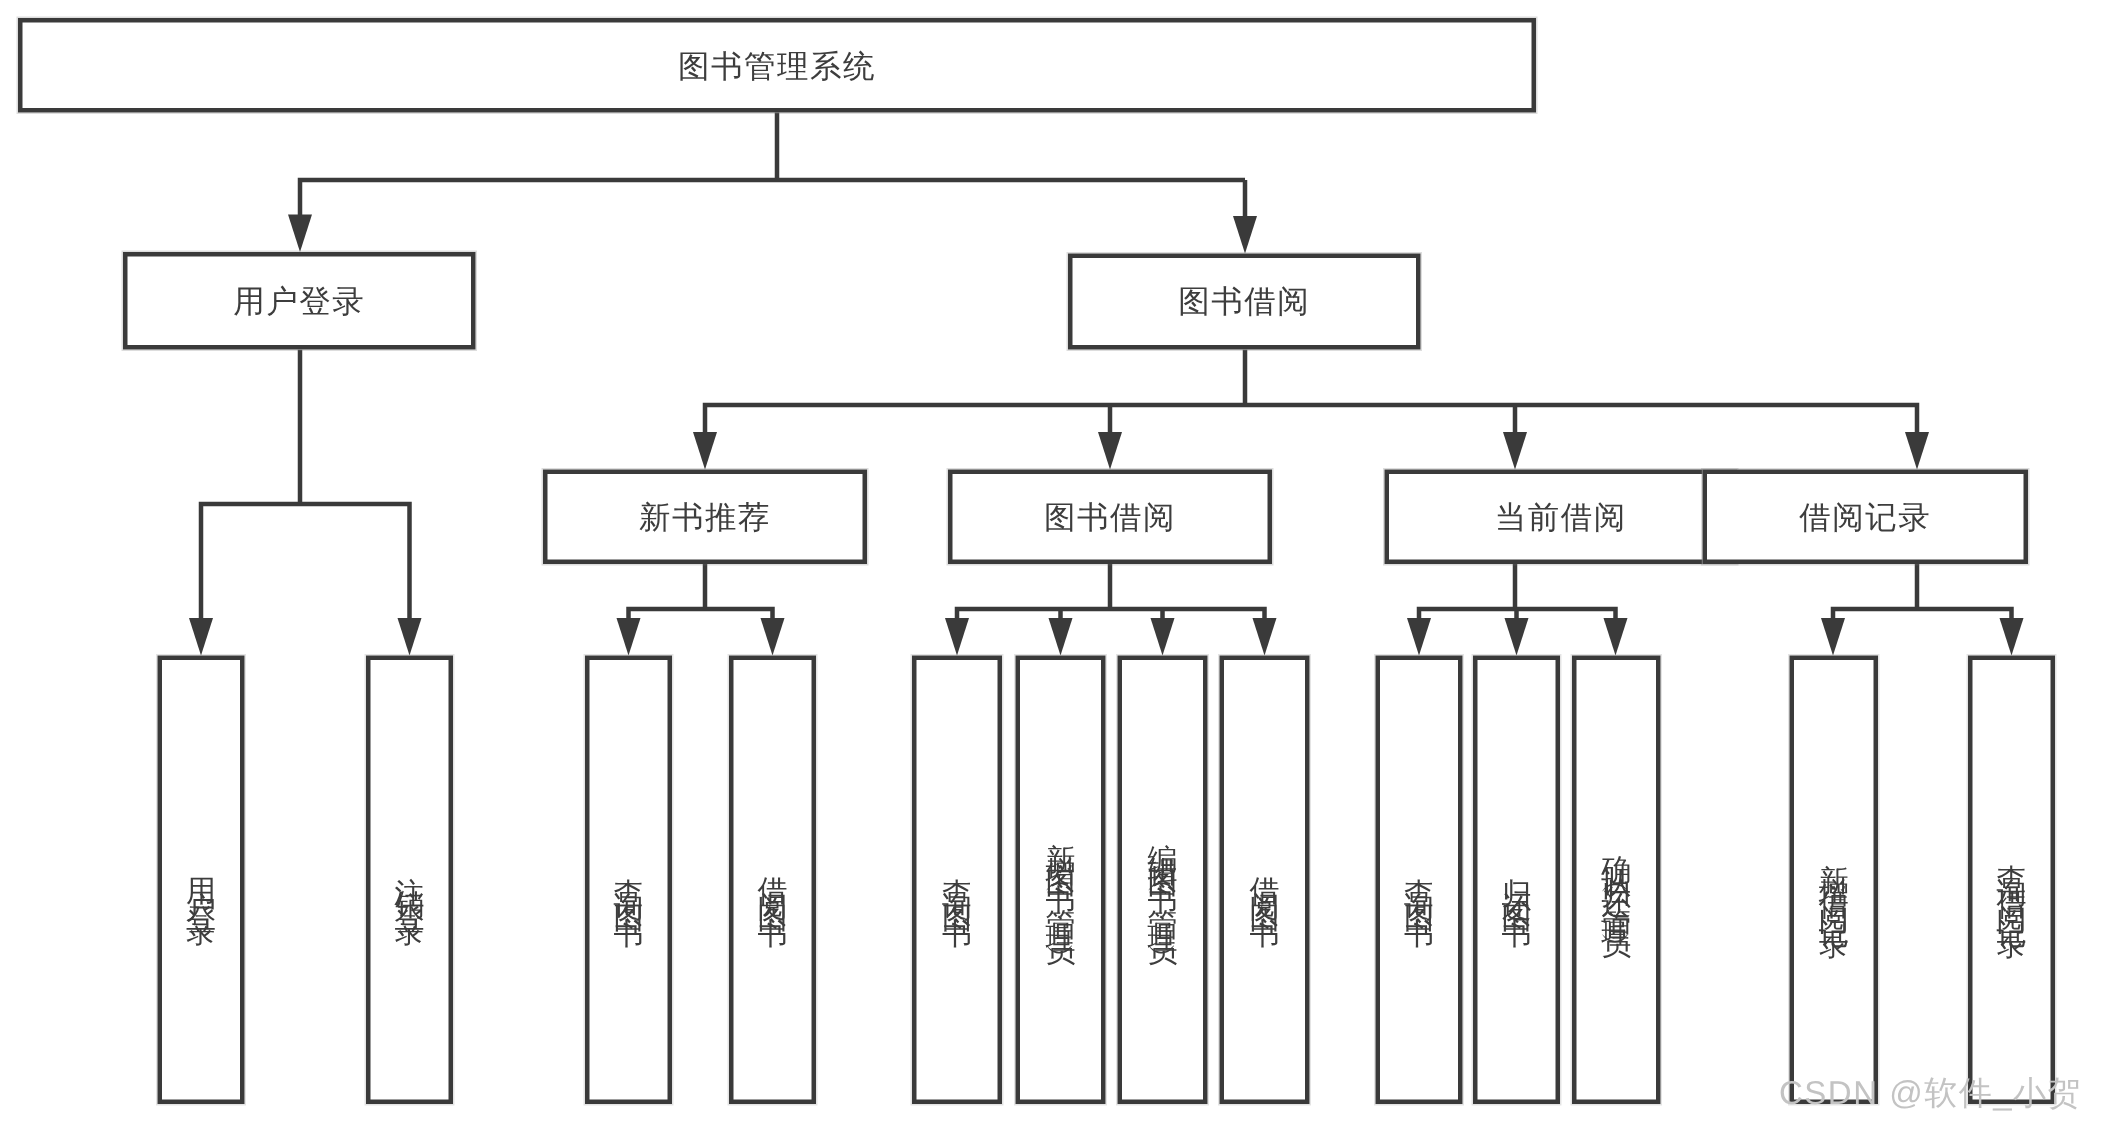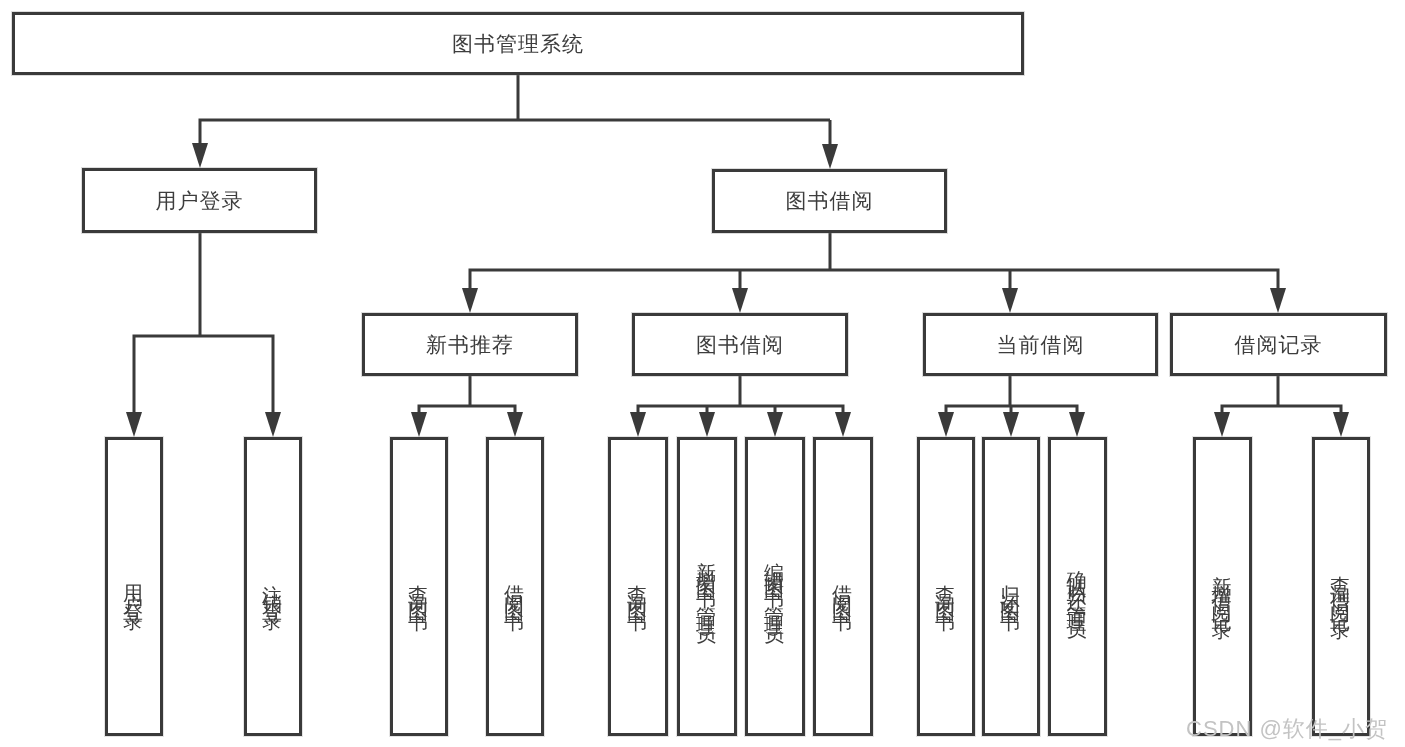--- a/index.html
+++ b/index.html
@@ -116,21 +116,21 @@
 
   <div class="box" style="left:632px; top:313px; width:216px; height:63px;">
     <span>图书借阅</span>
   </div>
   <div class="box" style="left:362px; top:313px; width:216px; height:63px;">
     <span>新书推荐</span>
   </div>
   <div class="box" style="left:902px; top:313px; width:235px; height:63px;margin-left:21px;">
     <span>当前借阅</span>
   </div>
-  <div class="box" style="left:1170px; top:313px; width:217px; height:63px;">
+  <div class="box" style="left:1135px; top:313px; width:217px; height:63px;">
     <span>借阅记录</span>
   </div>
 
   <div class="vbox" style="left:105px; top:437px; width:58px; height:299px;">
     <span class="vtext">用户登录</span>
   </div>
   <div class="vbox" style="left:244px; top:437px; width:58px; height:299px;">
     <span class="vtext">注销登录</span>
   </div>
 

